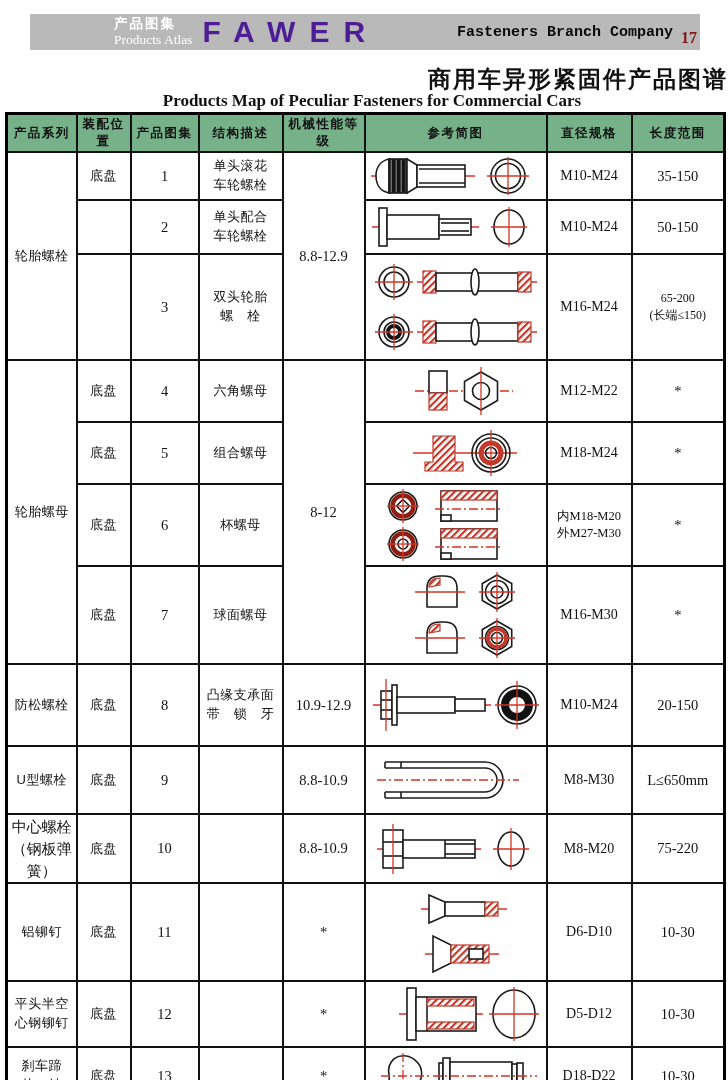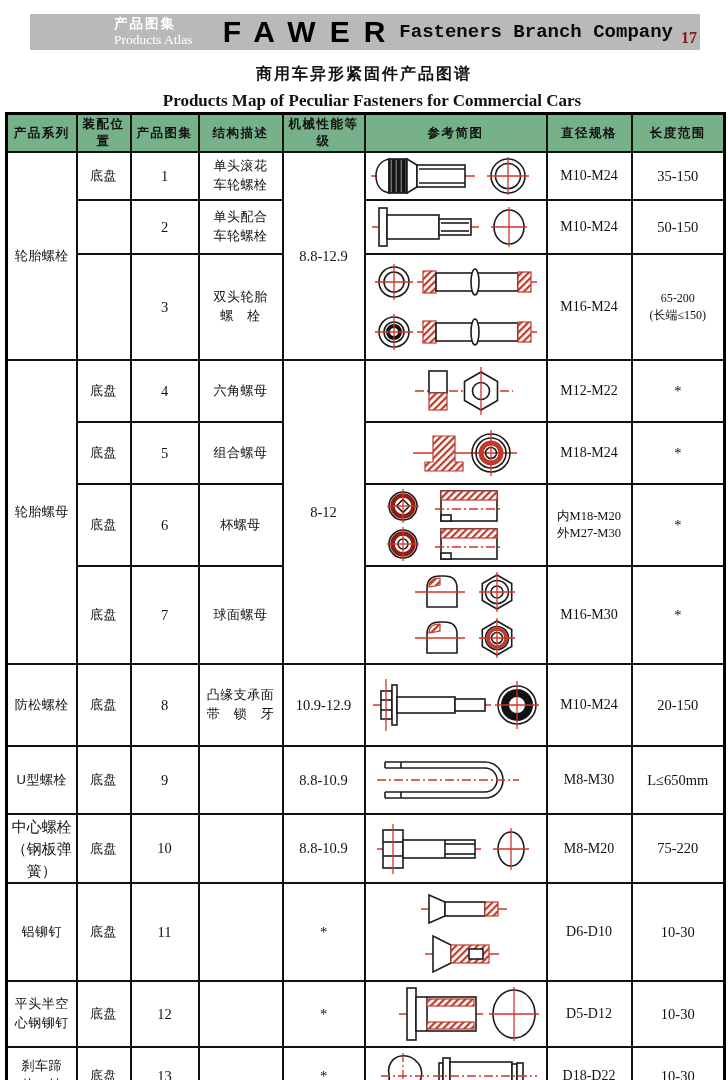--- a/index.html
+++ b/index.html
@@ -4,30 +4,30 @@
 <style>
   html,body{margin:0;padding:0;background:#fff;}
   body{width:728px;height:1080px;position:relative;font-family:"Liberation Sans",sans-serif;color:#111;}
 
   
   .banner{position:absolute;left:30px;top:14px;width:670px;height:36px;background:#b9b9b9;
           display:flex;align-items:center;}
   .atlas{margin-left:84px;color:#fff;line-height:1.15;}
   .atlas-zh{font-size:13.5px;font-weight:bold;letter-spacing:2px;}
   .atlas-en{font-family:"Liberation Serif",serif;font-size:13.5px;}
-  .brand{flex:1;text-align:right;font-size:30px;font-weight:bold;color:#000000;
+  .brand{flex:1;text-align:left;font-size:30px;font-weight:bold;color:#4c1d95;
          letter-spacing:14px;padding-left:10px;white-space:nowrap;}
-  .company{font-family:"Liberation Mono",monospace;font-weight:bold;font-size:19px;
+  .company{font-family:"Liberation Mono",monospace;font-weight:bold;font-size:15px;
            color:#0a0a0a;white-space:nowrap;}
   .pagenum{color:#7f1d1d;font-family:"Liberation Serif",serif;font-size:16px;font-weight:bold;
            align-self:flex-end;margin:0 3px 3px 8px;}
 
   
-  .title-zh{position:absolute;top:64px;left:0;width:100%;text-align:center;
-            font-size:16px;font-weight:bold;letter-spacing:2px;}
+  .title-zh{position:absolute;top:64px;left:0;width:100%;text-align:right;
+            font-size:23px;font-weight:bold;letter-spacing:2px;}
   .title-en{position:absolute;top:91px;left:8px;width:100%;text-align:center;
             font-family:"Liberation Serif",serif;font-size:17px;font-weight:bold;}
 
   
   table{position:absolute;left:5px;top:112px;width:718px;border-collapse:collapse;
         table-layout:fixed;border:3px solid #000;}
   th{background:#76b189;border:2px solid #111;font-size:12.5px;font-weight:bold;
      letter-spacing:1.5px;height:32px;padding:1px;}
   td{border:2px solid #111;text-align:center;vertical-align:middle;padding:1px;overflow:hidden;}
   .zh{font-size:13px;letter-spacing:0.5px;}

